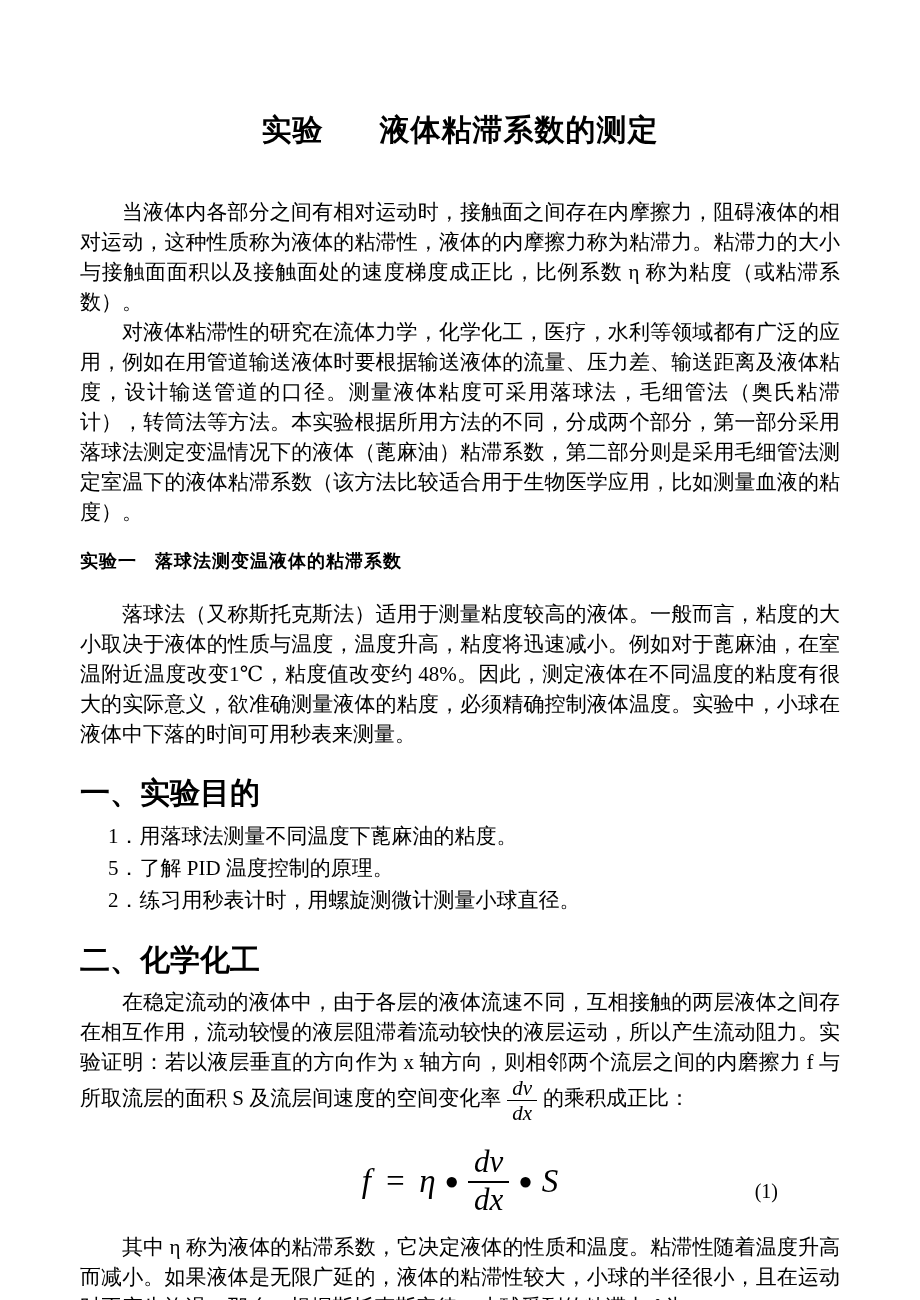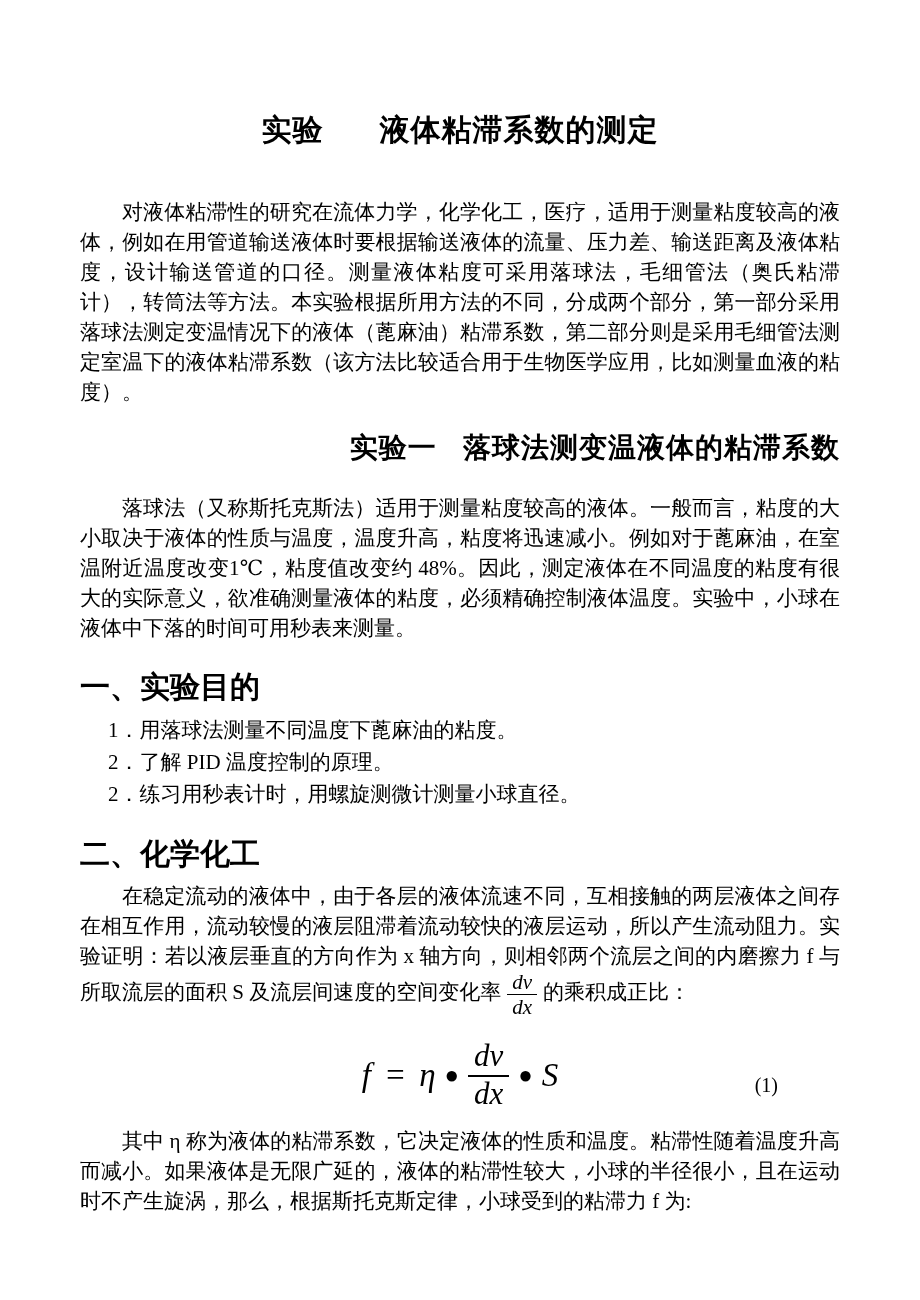--- a/index.html
+++ b/index.html
@@ -33,23 +33,23 @@
   }
   .body-para {
     font-size: 21px;
     line-height: 30px;
     text-align: justify;
     text-indent: 2em;
     margin: 0;
   }
   .section-title {
     font-family: "Liberation Sans", "DejaVu Sans", sans-serif;
-    font-size: 28px;
+    font-size: 18px;
     font-weight: bold;
-    text-align: right;
+    text-align: left;
     margin: 22px 0 26px 0;
     letter-spacing: 1px;
     white-space: pre;
   }
   .sub-heading {
     font-family: "Liberation Sans", "DejaVu Sans", sans-serif;
     font-size: 30px;
     font-weight: bold;
     margin: 24px 0 6px 0;
   }
@@ -124,32 +124,33 @@
     font-style: normal;
   }
 </style>
 </head>
 <body>
 
 <div class="page">
 
   <h1 class="doc-title">实验      液体粘滞系数的测定</h1>
 
+  <p class="body-para">当液体内各部分之间有相对运动时，接触面之间存在内摩擦力，阻碍液体的相对运动，这种性质称为液体的粘滞性，液体的内摩擦力称为粘滞力。粘滞力的大小与接触面面积以及接触面处的速度梯度成正比，比例系数 η 称为粘度（或粘滞系数）。</p>
 
-  <p class="body-para">对液体粘滞性的研究在流体力学，化学化工，医疗，适用于测量粘度较高的液体，例如在用管道输送液体时要根据输送液体的流量、压力差、输送距离及液体粘度，设计输送管道的口径。测量液体粘度可采用落球法，毛细管法（奥氏粘滞计），转筒法等方法。本实验根据所用方法的不同，分成两个部分，第一部分采用落球法测定变温情况下的液体（蓖麻油）粘滞系数，第二部分则是采用毛细管法测定室温下的液体粘滞系数（该方法比较适合用于生物医学应用，比如测量血液的粘度）。</p>
+  <p class="body-para">对液体粘滞性的研究在流体力学，化学化工，医疗，水利等领域都有广泛的应用，例如在用管道输送液体时要根据输送液体的流量、压力差、输送距离及液体粘度，设计输送管道的口径。测量液体粘度可采用落球法，毛细管法（奥氏粘滞计），转筒法等方法。本实验根据所用方法的不同，分成两个部分，第一部分采用落球法测定变温情况下的液体（蓖麻油）粘滞系数，第二部分则是采用毛细管法测定室温下的液体粘滞系数（该方法比较适合用于生物医学应用，比如测量血液的粘度）。</p>
 
   <h2 class="section-title">实验一   落球法测变温液体的粘滞系数</h2>
 
   <p class="body-para">落球法（又称斯托克斯法）适用于测量粘度较高的液体。一般而言，粘度的大小取决于液体的性质与温度，温度升高，粘度将迅速减小。例如对于蓖麻油，在室温附近温度改变1℃，粘度值改变约 48%。因此，测定液体在不同温度的粘度有很大的实际意义，欲准确测量液体的粘度，必须精确控制液体温度。实验中，小球在液体中下落的时间可用秒表来测量。</p>
 
   <h3 class="sub-heading">一、实验目的</h3>
 
   <div class="purpose-list">
     <p class="purpose-item">1．用落球法测量不同温度下蓖麻油的粘度。</p>
-    <p class="purpose-item">2．了解 PID 温度控制的原理。</p>
+    <p class="purpose-item">5．了解 PID 温度控制的原理。</p>
     <p class="purpose-item">2．练习用秒表计时，用螺旋测微计测量小球直径。</p>
   </div>
 
   <h3 class="sub-heading">二、化学化工</h3>
 
   <p class="body-para principle-para"><span>在稳定流动的液体中，由于各层的液体流速不同，互相接触的两层液体之间存在相互作用，流动较慢的液层阻滞着流动较快的液层运动，所以产生流动阻力。实验证明：若以液层垂直的方向作为 x 轴方向，则相邻两个流层之间的内磨擦力 f 与所取流层的面积 S 及流层间速度的空间变化率</span><span class="frac inline-frac">
         <span class="fnum">dv</span>
         <span class="fden">dx</span>
       </span><span>的乘积成正比：</span></p>
 

